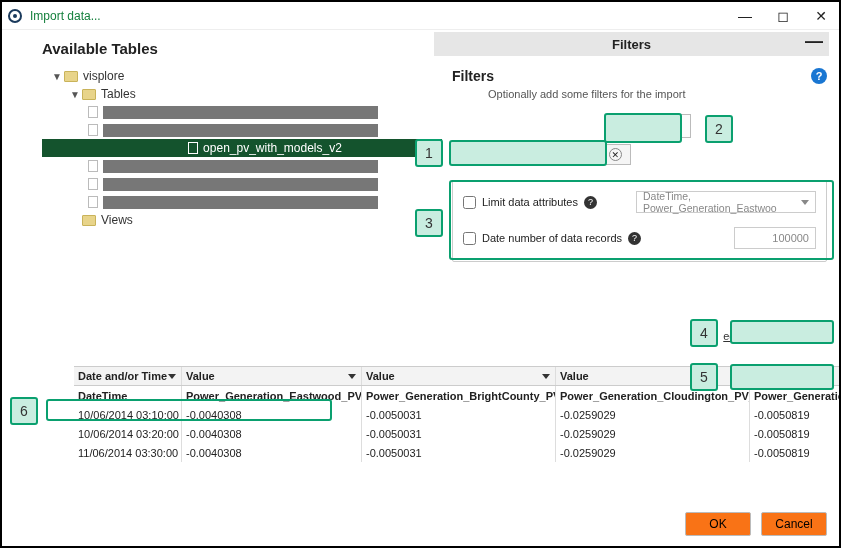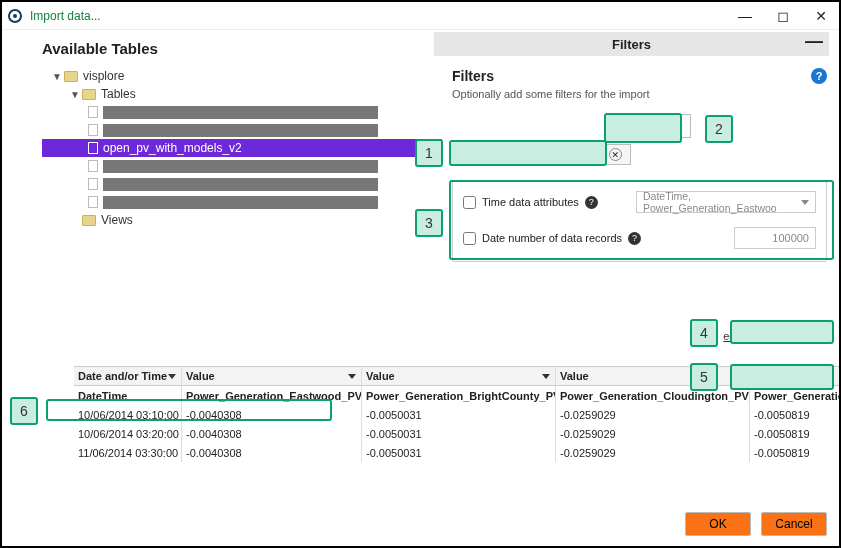--- a/index.html
+++ b/index.html
@@ -19,27 +19,27 @@
   h3.section { font-size: 15px; font-weight: bold; margin-bottom: 10px; }
   .tree { font-size: 12px; color:#333; }
   .tree-row { height: 18px; display:flex; align-items:center; }
   .tw1 { padding-left: 10px; }
   .tw2 { padding-left: 28px; }
   .tw3 { padding-left: 46px; }
   .twist { width:10px; text-align:center; margin-right:2px; font-size:10px; color:#555;}
   .folder-icon { width:14px; height:11px; background:#e8d48a; border:1px solid #c9b35a; border-radius:1px; margin-right:5px; display:inline-block;}
   .file-icon { width:10px; height:12px; border:1px solid #bbb; background:#fff; margin-right:5px; display:inline-block;}
   .greybar { flex:1; max-width: 275px; height:13px; background:#777; }
-  .tree-row.selected { background:#6d28d9; color:#fff; }
+  .tree-row.selected { background:#14532d; color:#fff;justify-content:center; }
   .tree-row.selected .file-icon { border-color:#fff; background:transparent;}
   
   .right { position:absolute; left:450px; top: 66px; width: 375px; }
   .right h4 { font-size: 14px; font-weight:bold; margin-bottom:4px; }
   .help-icon { position:absolute; right:0; top:0; width:16px; height:16px; border-radius:50%; background:#1976d2; color:#fff; font-size:11px; font-weight:bold; display:flex; align-items:center; justify-content:center;}
-  .subtext { font-size: 11px; color:#555; margin-bottom: 14px;}
+  .subtext { font-size: 11px; color:#555; margin-bottom: 14px; margin-left: 36px;}
   .addfilter-btn { position:absolute; left:160px; top:46px; border:1px solid #bbb; background:#fcfcfc; padding:4px 10px; font-size:12px; cursor:pointer;}
   .chip { position:absolute; left:0px; top:76px; border:1px solid #bbb; background:#f5f5f5; padding:3px 8px 3px 8px; font-size:11px; display:flex; align-items:center; gap:4px;}
   .chip .ulink { text-decoration: underline; }
   .chip .x { width:13px; height:13px; border:1px solid #888; border-radius:50%; display:inline-flex; align-items:center; justify-content:center; font-size:9px; margin-left:4px; cursor:pointer;}
   .optsbox { position:absolute; left:0; top:112px; width: 375px; border:1px solid #ccc; border-radius:2px; padding: 10px 10px 12px 10px; background:#fff;}
   .optrow { display:flex; align-items:center; gap:6px; font-size:11px; margin-bottom:14px;}
   .optrow:last-child{ margin-bottom:0;}
   .optrow input[type=checkbox]{ width:13px; height:13px;}
   .q { width:13px;height:13px;border-radius:50%;background:#333;color:#fff;font-size:9px;display:inline-flex;align-items:center;justify-content:center;}
   .combo { margin-left:auto; width: 180px; border:1px solid #ccc; height:22px; font-size:10.5px; color:#888; padding: 0 18px 0 6px; display:flex; align-items:center; position:relative; background:#fff;}
@@ -141,21 +141,21 @@
   <div class="subtext">Optionally add some filters for the import</div>
   <button class="addfilter-btn">+ Add filter</button>
   <div class="chip">
     <span>DateTime:</span>
     <span class="ulink">10/06-20/11/2014</span>
     <span class="x">✕</span>
   </div>
   <div class="optsbox">
     <div class="optrow">
       <input type="checkbox" style="">
-      <span>Time data attributes</span>
+      <span>Limit data attributes</span>
       <span class="q">?</span>
       <div class="combo">DateTime, Power_Generation_Eastwoo</div>
     </div>
     <div class="optrow">
       <input type="checkbox" style="">
       <span>Date number of data records</span>
       <span class="q">?</span>
       <div class="numbox">100000</div>
     </div>
   </div>

